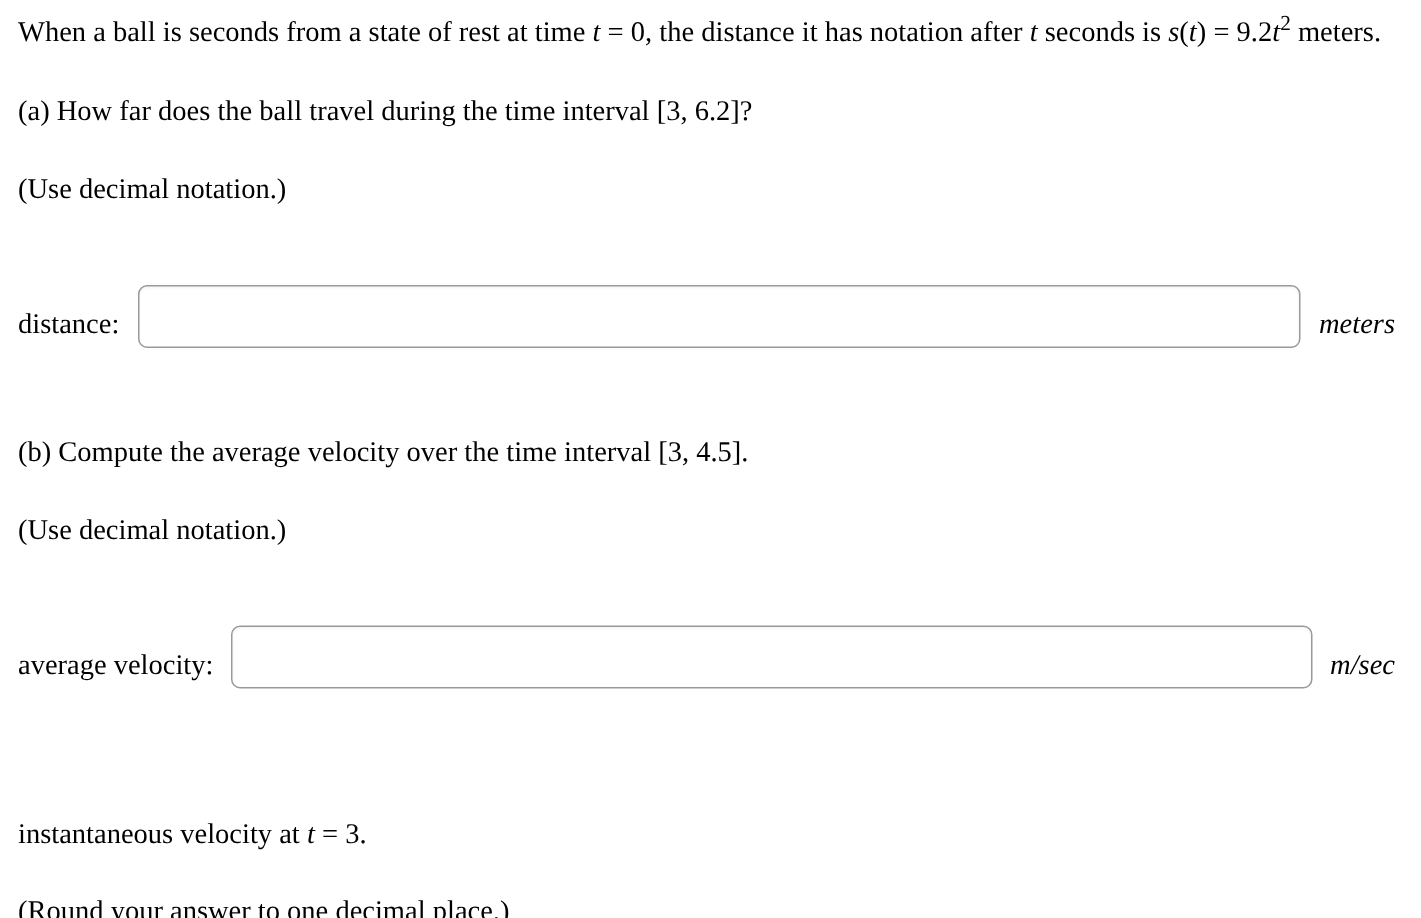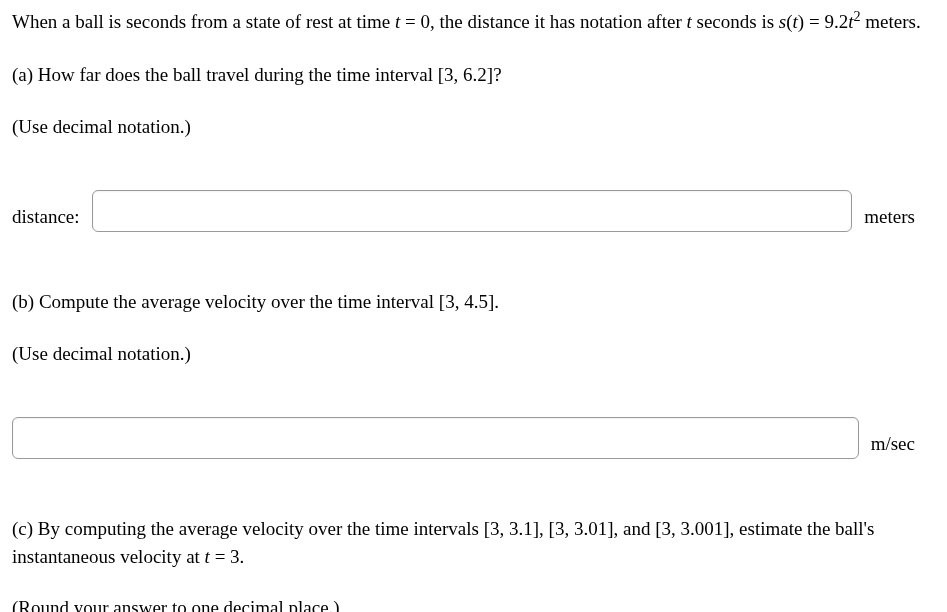--- a/index.html
+++ b/index.html
@@ -44,21 +44,22 @@
       border: 1px solid #999;
       border-radius: 6px;
       padding: 6px 10px;
       font-size: 18px;
       font-family: inherit;
       background: #fff;
       box-shadow: inset 0 1px 2px rgba(0,0,0,0.05);
     }
     .answer-unit {
       white-space: nowrap;
-      margin-right: 20px;
+      margin-right: 5px;
+      font-style: italic;
     }
     .part-b-text {
       margin-bottom: 24px;
     }
     .part-c-text {
       margin-bottom: 22px;
     }
     sup {
       font-size: 0.75em;
       vertical-align: super;
@@ -83,22 +84,23 @@
   <span class="answer-label">distance:</span>
   <input type="text" class="answer-input" style="">
   <span class="answer-unit">meters</span>
 </div>
 
 <div class="part-b-text">(b) Compute the average velocity over the time interval [3, 4.5].</div>
 
 <div class="instruction">(Use decimal notation.)</div>
 
 <div class="answer-row">
+  <span class="answer-label">average velocity:</span>
   <input type="text" class="answer-input" style="">
   <span class="answer-unit">m/sec</span>
 </div>
 
 <div class="part-c-text">
-  <span>(c) By computing the average velocity over the time intervals [3, 3.1], [3, 3.01], and [3, 3.001], estimate the ball's</span><br>
+  <br>
   <span>instantaneous velocity at </span><span class="italic">t</span><span> = 3.</span>
 </div>
 
 <div>(Round your answer to one decimal place.)</div>
 
 </body></html>

